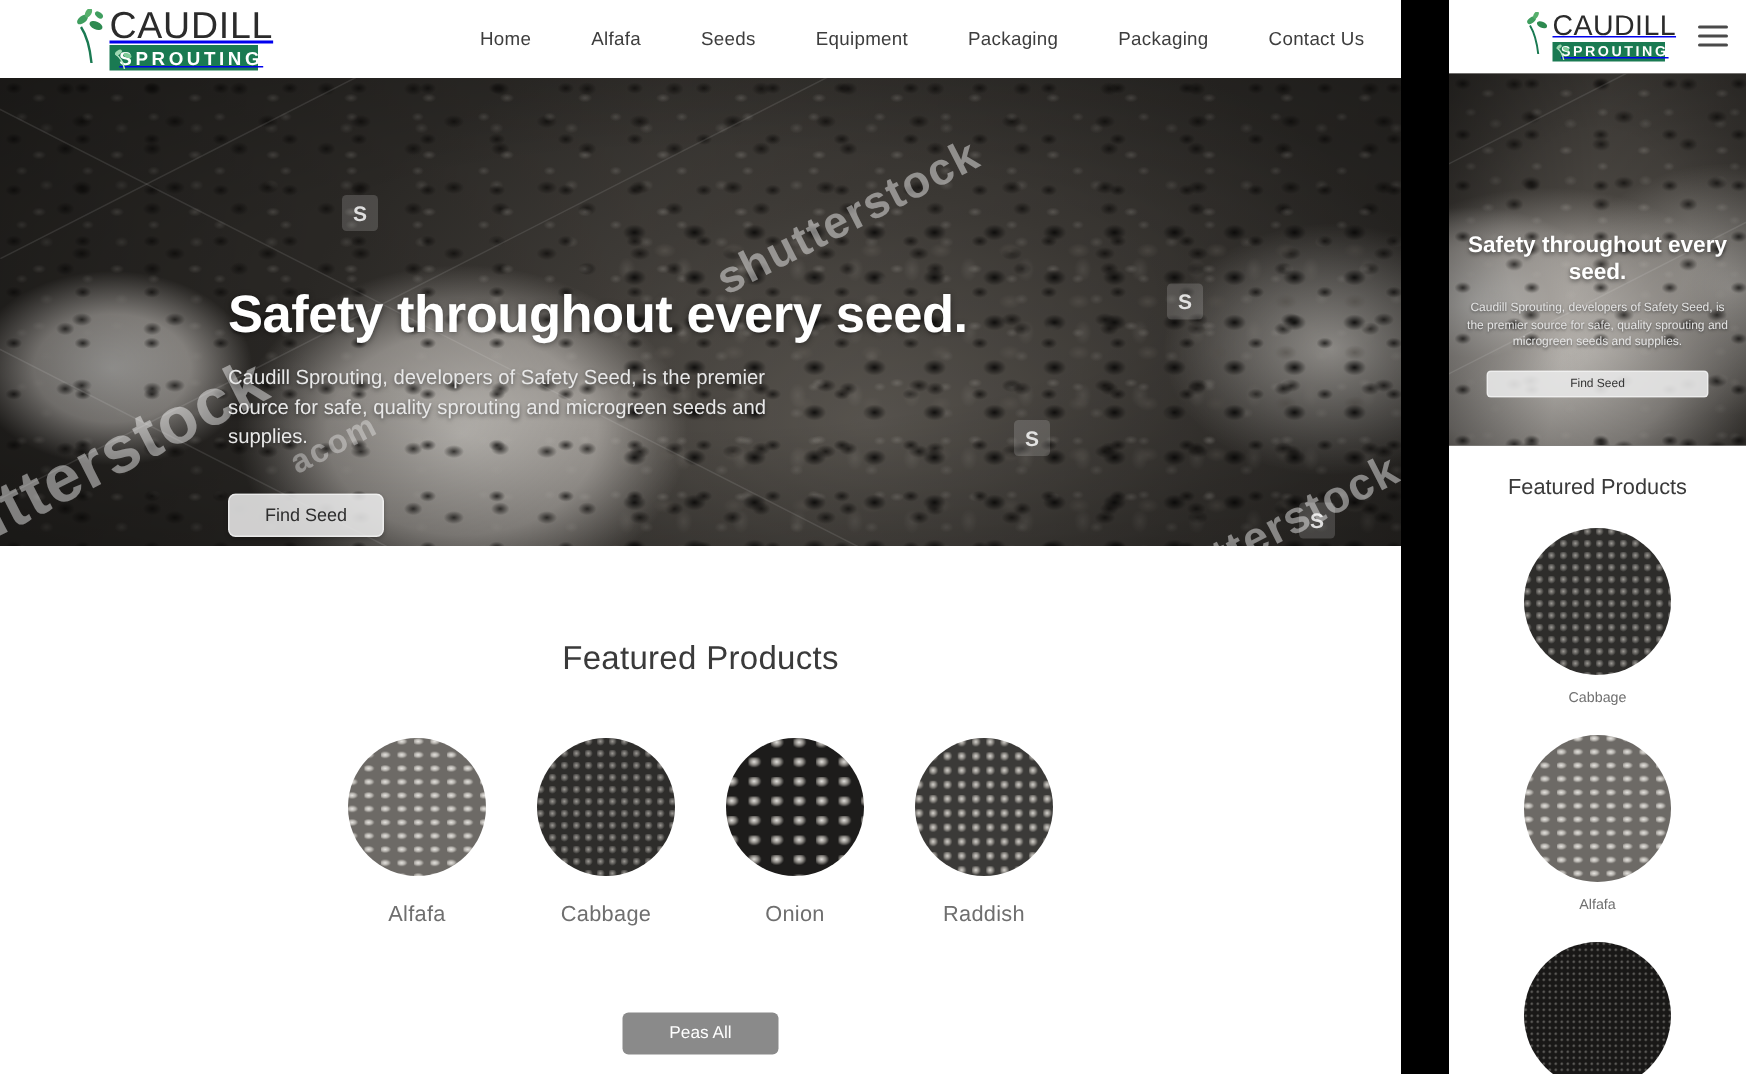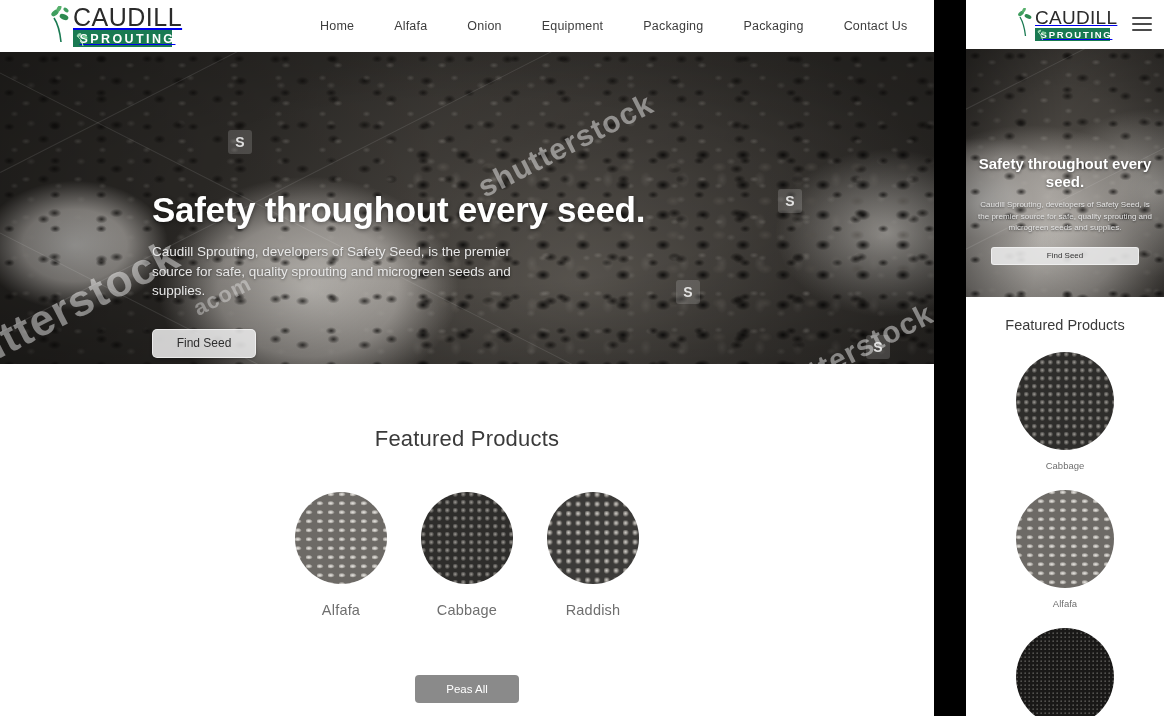--- a/index.html
+++ b/index.html
@@ -274,21 +274,21 @@
         <svg class="logo-bar-sprout" viewBox="0 0 14 15">
           <path d="M7 15 C6 10 4 7 1 5" stroke="#bfe6cb" stroke-width="1" fill="none"></path>
           <ellipse cx="3" cy="4" rx="2.6" ry="1.4" transform="rotate(-35 3 4)" fill="#9fd9b2"></ellipse>
           <ellipse cx="9" cy="6" rx="2.8" ry="1.5" transform="rotate(25 9 6)" fill="#7fcb98"></ellipse>
         </svg>
       </a>
 
       <nav class="dk-nav">
         <a href="#">Home</a>
         <a href="#">Alfafa</a>
-        <a href="#">Onion</a>
+        <a href="#">Seeds</a>
         <a href="#">Equipment</a>
         <a href="#">Packaging</a>
         <a href="#">Packaging</a>
         <a href="#">Contact Us</a>
         <a href="#">Blog</a>
       </nav>
     </header>
 
     <section class="dk-hero">
       <div class="hero-photo"></div>
@@ -327,20 +327,24 @@
       <h2 class="feat-title">Featured Products</h2>
 
       <div class="prod-row">
         <div class="prod">
           <div class="prod-circle seed-alfafa"></div>
           <div class="prod-label">Alfafa</div>
         </div>
         <div class="prod">
           <div class="prod-circle seed-cabbage"></div>
           <div class="prod-label">Cabbage</div>
+        </div>
+        <div class="prod">
+          <div class="prod-circle seed-onion"></div>
+          <div class="prod-label">Onion</div>
         </div>
         <div class="prod">
           <div class="prod-circle seed-raddish"></div>
           <div class="prod-label">Raddish</div>
         </div>
       </div>
 
       <div class="viewall-wrap">
         <button class="viewall-btn">Peas All</button>
       </div>

